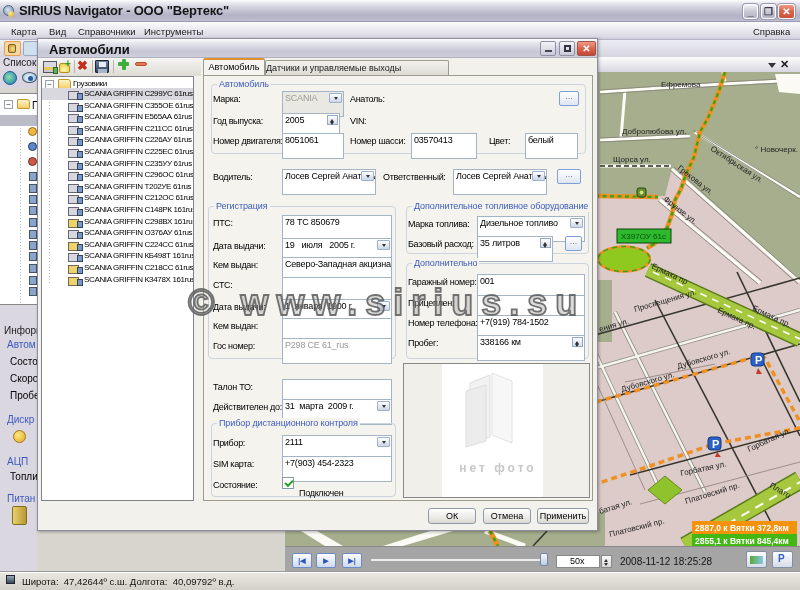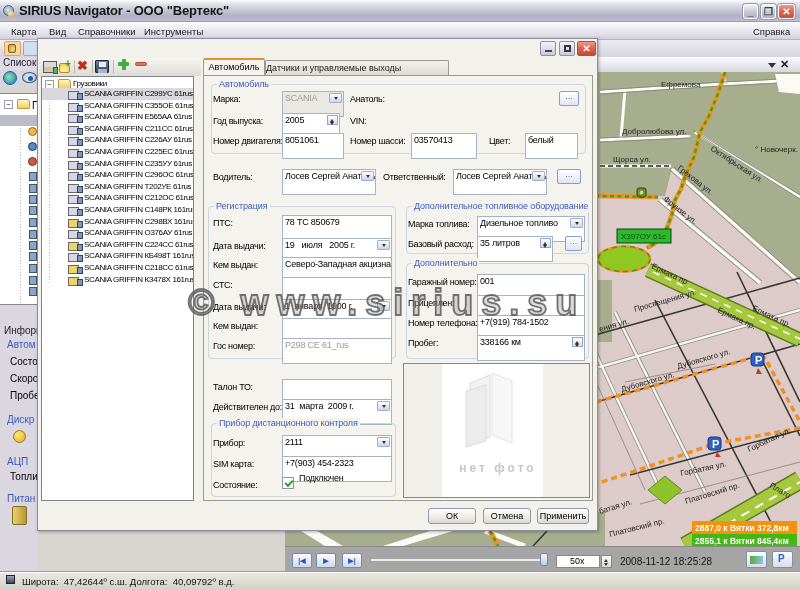--- a/index.html
+++ b/index.html
@@ -258,20 +258,23 @@
 <div class="abs" style="left:746px;top:551px;width:21px;height:17px;border:1px solid #8090a8;border-radius:2px;background:linear-gradient(180deg,#fdfdfe,#d8dce8)">
     <span style="position:absolute;left:3px;top:4px;width:13px;height:8px;background:linear-gradient(90deg,#58a838,#88c8e8)"></span>
   </div>
 <div class="abs" style="left:772px;top:551px;width:21px;height:17px;border:1px solid #8090a8;border-radius:2px;background:linear-gradient(180deg,#fdfdfe,#d8dce8)">
     <span style="position:absolute;left:5px;top:1px;font-size:10px;font-weight:bold;color:#2a60c8">P</span>
   </div>
 <div class="abs" id="statusbar"></div>
 <div class="abs" style="left:6px;top:575px;width:9px;height:9px;background:linear-gradient(180deg,#98a8b8,#384858);border:1px solid #223"></div>
 <div class="abs" style="left:22px;top:576px;font-size:9.5px;color:#111">Широта:&nbsp;&nbsp;47,42644º с.ш. Долгота:&nbsp;&nbsp;40,09792º в.д.</div>
 <div class="abs" id="dlg">
+<div class="abs" id="dlgtitle">
+      <b>Автомобили</b>
+    </div>
 <div class="abs dbtn" style="left:502px">
       <span style="position:absolute;left:4px;top:8px;width:7px;height:2px;background:#445"></span>
     </div>
 <div class="abs dbtn" style="left:521px">
       <span style="position:absolute;left:4px;top:3px;width:7px;height:7px;border:2px solid #334;display:block"></span>
     </div>
 <div class="abs dbtn red" style="left:539px;width:19px">
       <span style="position:absolute;left:0;top:1px;width:100%;text-align:center;font-size:10px;font-weight:bold;color:#fff">✕</span>
     </div>
 <div class="abs" id="dtoolbar"></div>
@@ -432,21 +435,21 @@
 <div class="fld " style="left:244px;top:360px;width:110px">31&nbsp;&nbsp;марта&nbsp;&nbsp;2009 г.<span class="arrowbtn"></span></div>
 <div class="gb" style="left:173px;top:384px;width:185px;height:74px">
       <i>Прибор дистанционного контроля</i>
     </div>
 <div class="lbl" style="left:175px;top:399px">Прибор:</div>
 <div class="fld " style="left:244px;top:396px;width:110px">2111<span class="arrowbtn"></span></div>
 <div class="lbl" style="left:175px;top:420px">SIM карта:</div>
 <div class="fld " style="left:244px;top:417px;width:110px">+7(903) 454-2323</div>
 <div class="lbl" style="left:175px;top:441px">Состояние:</div>
 <div class="chk" style="left:244px;top:438px"></div>
-<div class="lbl" style="left:261px;top:434px">Подключен</div>
+<div class="lbl" style="left:261px;top:449px">Подключен</div>
 <div class="abs" style="left:365px;top:324px;width:187px;height:135px;border:1px solid #888;background:#f0efe9"></div>
 <div class="abs" style="left:404px;top:325px;width:101px;height:133px;background:#fff"></div>
 <svg class="abs" style="left:418px;top:332px" width="72" height="80">
 <polygon points="14,12 34,4 34,66 14,74" fill="#f2f2f2" stroke="#ddd"></polygon>
 <polygon points="36,2 56,10 56,72 36,64" fill="#f7f7f7" stroke="#e2e2e2"></polygon>
 <polygon points="10,20 30,14 30,70 10,76" fill="#ececec" stroke="#ddd"></polygon>
 </svg>
 <div class="abs" style="left:420px;top:422px;width:80px;text-align:center;font-size:12px;letter-spacing:3px;color:#c8c8c8;font-weight:bold">нет фото</div>
 <div class="btn" style="left:390px;top:469px">ОК</div>
 <div class="btn" style="left:445px;top:469px">Отмена</div>

